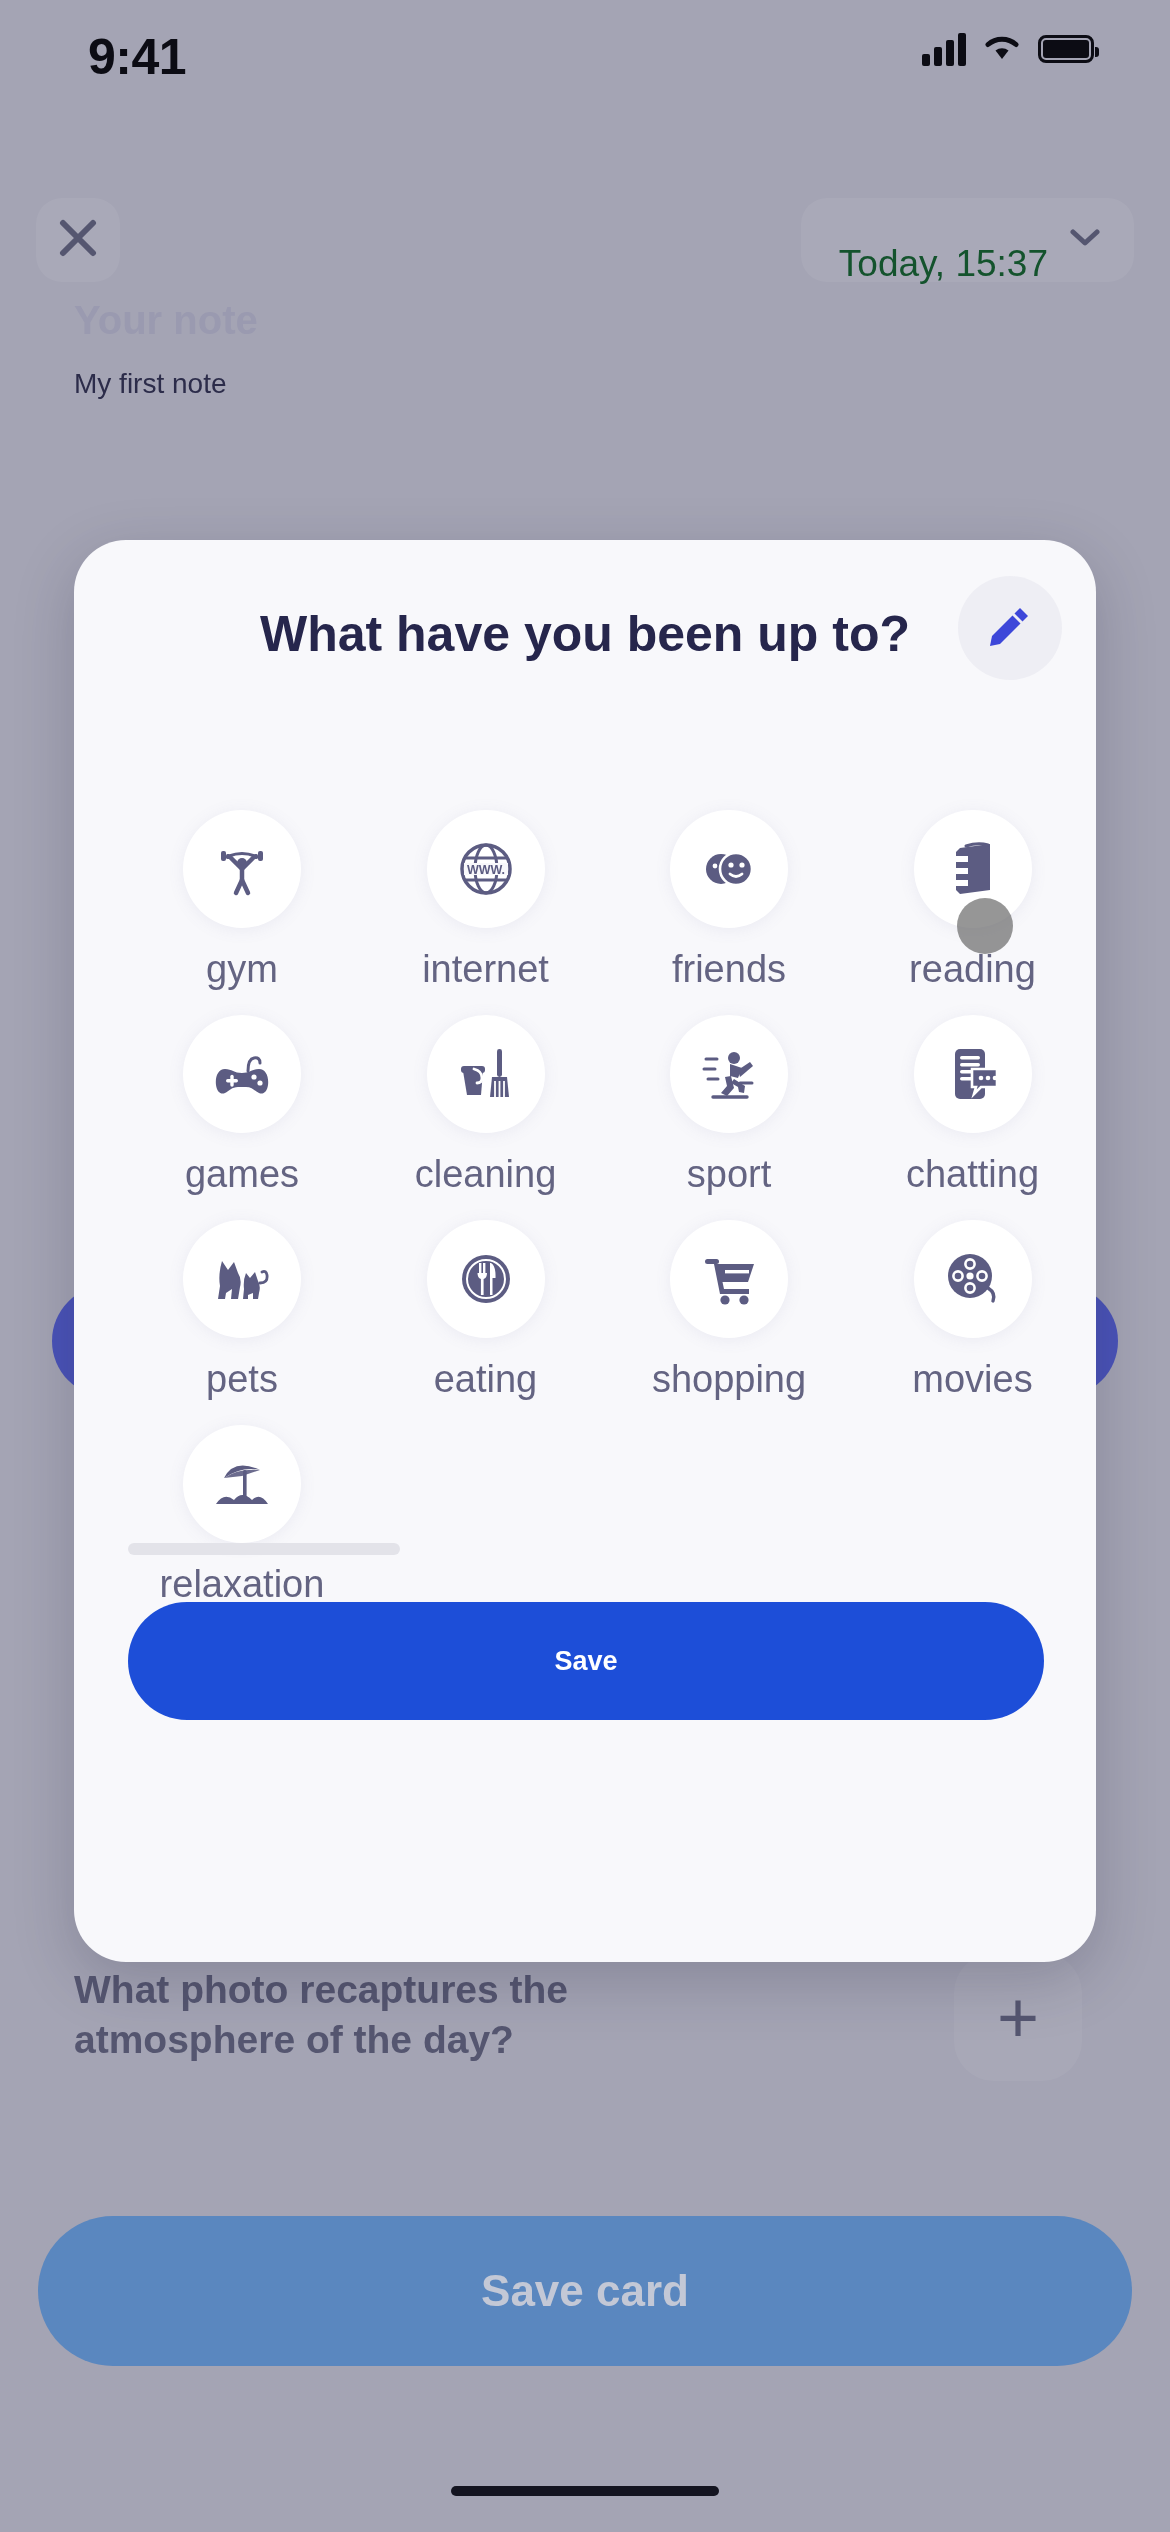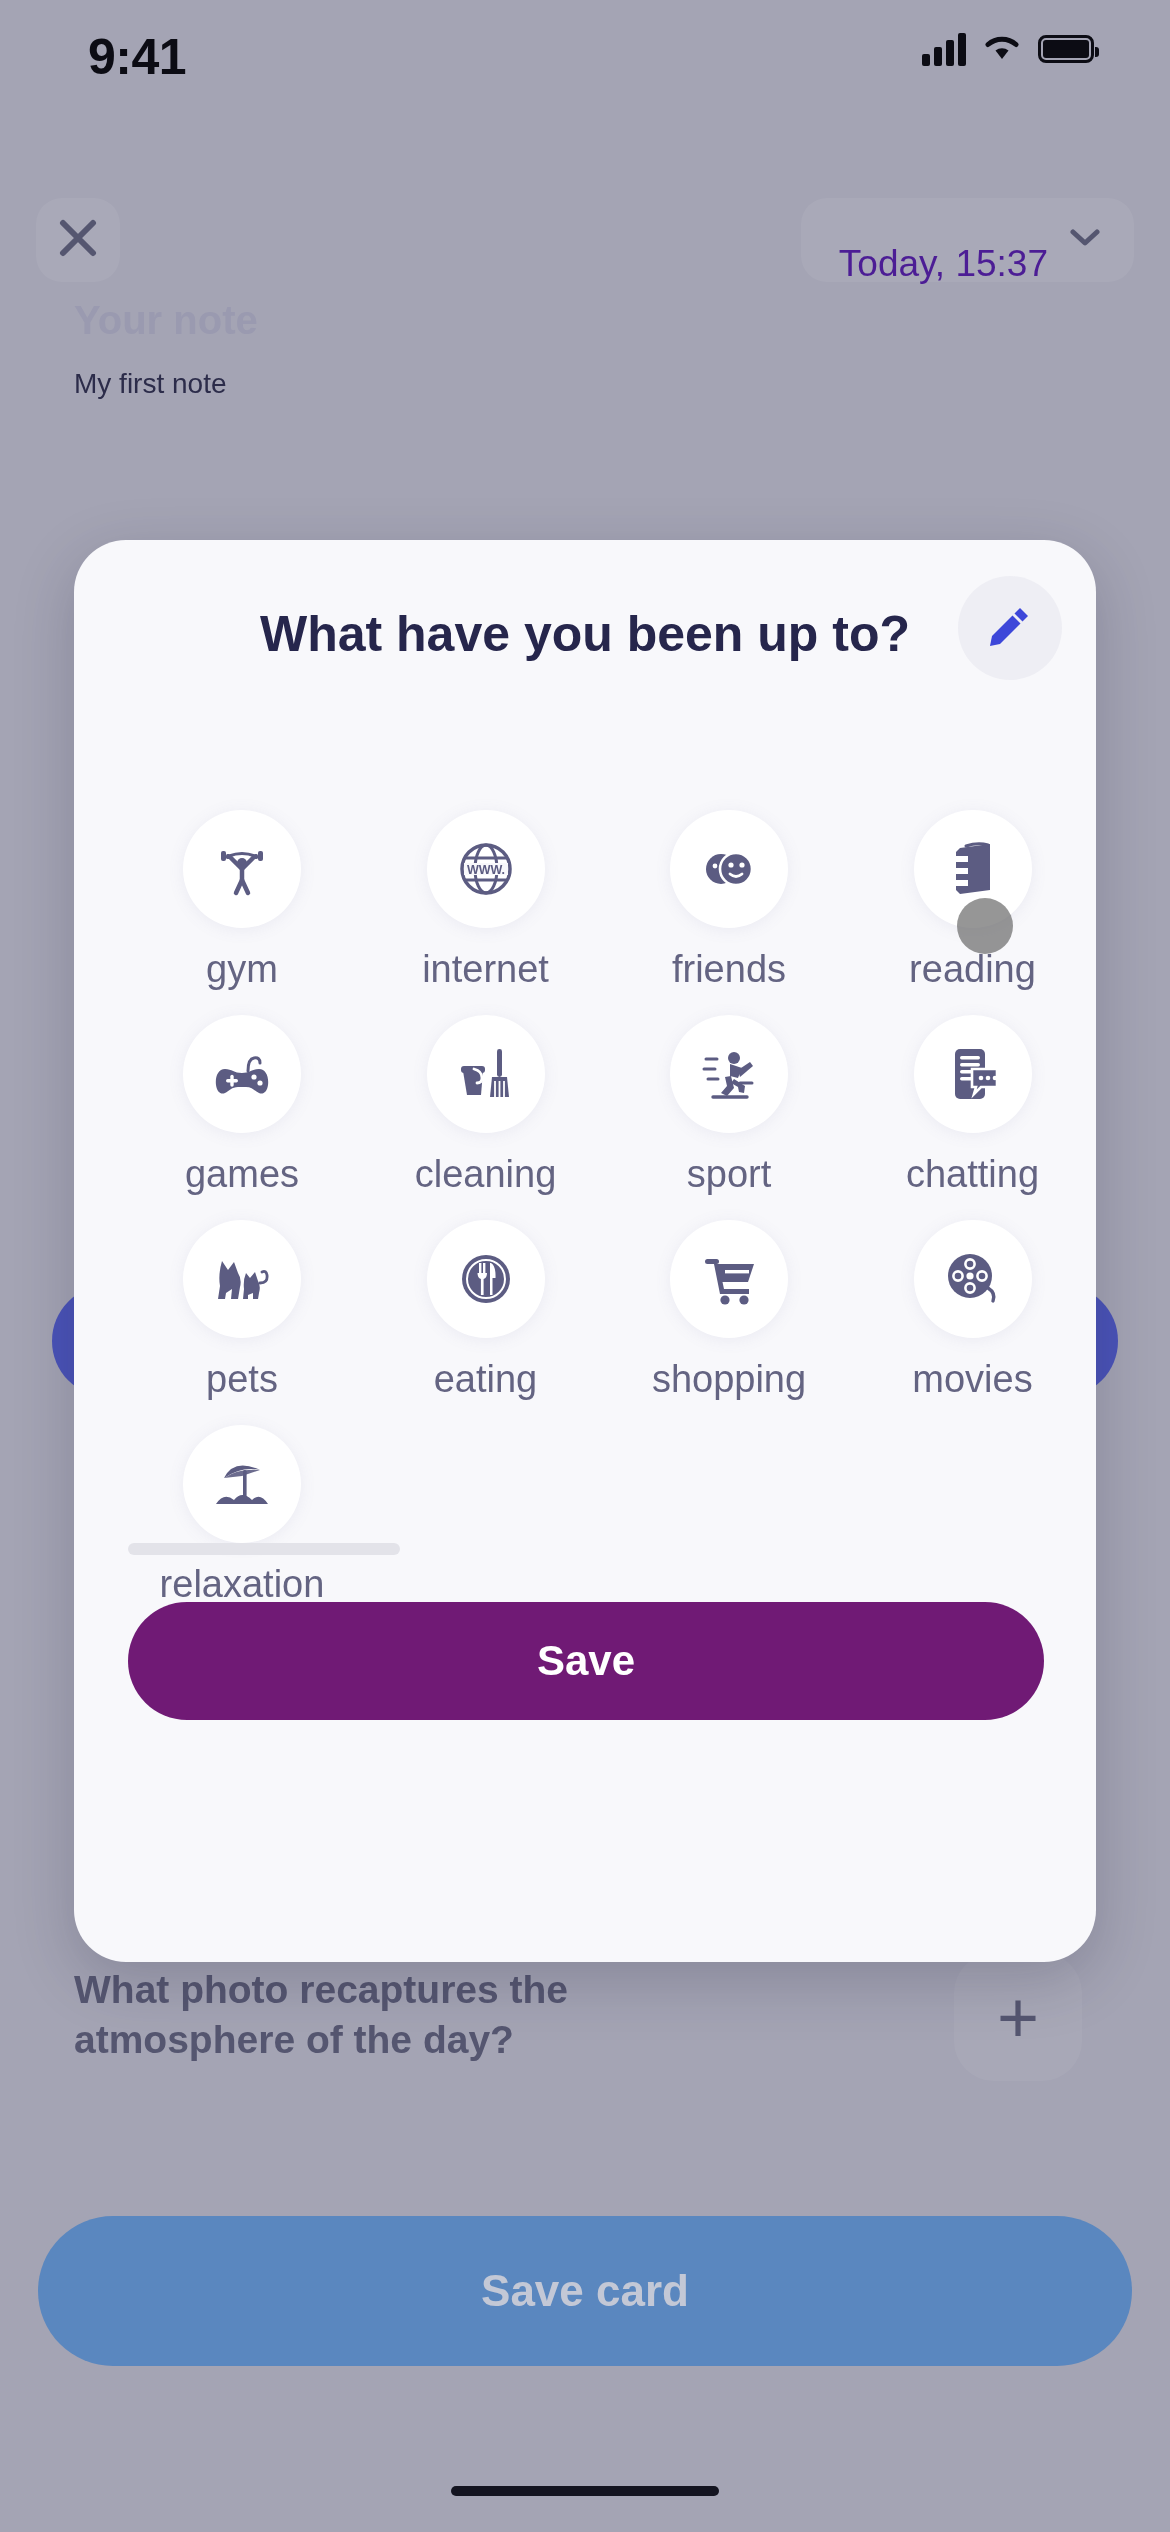--- a/index.html
+++ b/index.html
@@ -57,21 +57,21 @@
     width: 84px; height: 84px; border-radius: 26px;
     background: rgba(255,255,255,0.06);
     display: flex; align-items: center; justify-content: center;
   }
   #date-chip {
     position: absolute; right: 36px; top: 198px;
     height: 84px; padding: 0 34px 0 38px; border-radius: 26px;
     background: rgba(255,255,255,0.06);
     display: flex; align-items: center; gap: 22px;
   }
-  #date-text { font-size: 37px; color: #4c1d95; font-weight: 500; margin-top: 48px; }
+  #date-text { font-size: 37px; color: #14532d; font-weight: 500; margin-top: 48px; }
 
   
   #note-label {
     position: absolute; left: 74px; top: 298px;
     font-size: 40px; font-weight: 700; color: #9a9ab0;
   }
   #note-value {
     position: absolute; left: 74px; top: 368px;
     font-size: 28px; color: #2c2c4a;
   }
@@ -171,23 +171,23 @@
   #scroll-hint {
     position: absolute; left: 54px; top: 1003px;
     width: 272px; height: 12px; border-radius: 6px;
     background: #e3e3e9;
   }
 
   
   #modal-save-btn {
     position: absolute; left: 54px; top: 1062px;
     width: 916px; height: 118px; border-radius: 59px;
-    background: #701a75;
-    display: flex; align-items: center; justify-content: center;
-    font-size: 42px; font-weight: 700; color: #ffffff;
+    background: #1d4ed8;
+    display: flex; align-items: center; justify-content: center;
+    font-size: 27px; font-weight: 700; color: #ffffff;
   }
 
   
   #cursor-dot {
     position: absolute; left: 957px; top: 898px;
     width: 56px; height: 56px; border-radius: 28px;
     background: rgba(110,110,110,0.72);
   }
 </style>
 </head>

